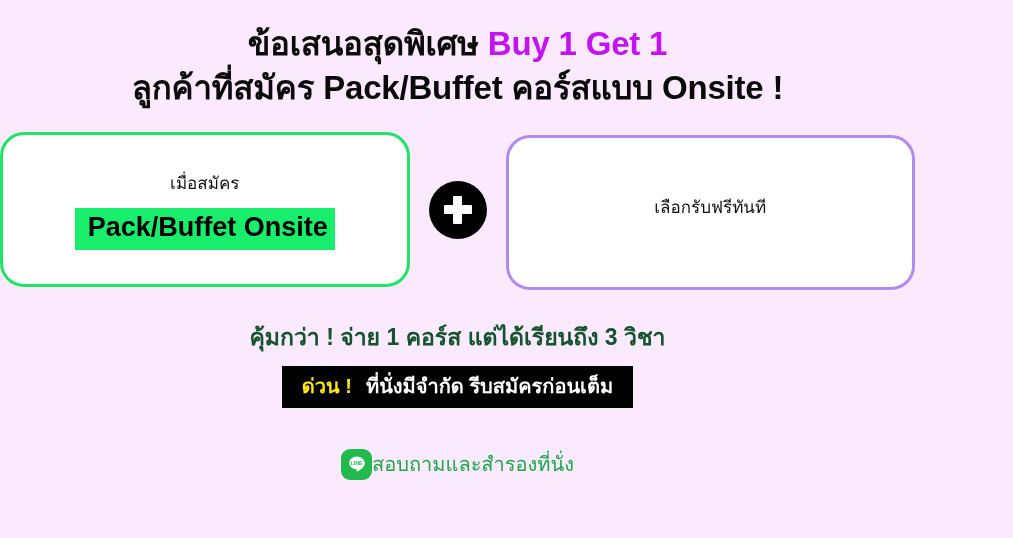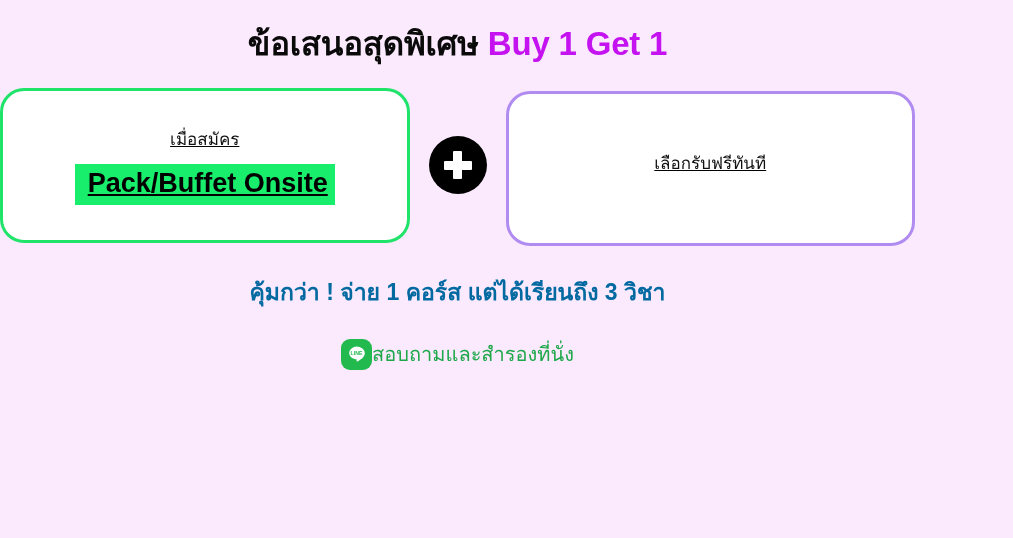--- a/index.html
+++ b/index.html
@@ -44,21 +44,20 @@
 
   
   .cards-row {
     margin-top: 22px;
     width: 100%;
     height: 158px;
     position: relative;
     display: flex;
     justify-content: center;
     align-items: center;
-    text-decoration: underline;
   }
 
   .offer-card {
     width: 418px;
     height: 155px;
     box-sizing: border-box;
     background: #ffffff;
     border-radius: 24px;
     display: flex;
     flex-direction: column;
@@ -113,21 +112,21 @@
     height: 28px;
     background: #ffffff;
     border-radius: 1px;
   }
 
   
   .value-line {
     margin-top: 30px;
     font-size: 23px;
     font-weight: bold;
-    color: #0369a1;
+    color: #14532d;
     text-align: center;
     white-space: nowrap;
   }
 
   
   .urgency-bar {
     margin-top: 11px;
     background: #000000;
     padding: 4px 20px 6px 20px;
     display: inline-flex;
@@ -141,23 +140,23 @@
     font-weight: bold;
   }
   .urgency-text {
     color: #ffffff;
     font-size: 20px;
     font-weight: bold;
   }
 
   
   .line-footer {
-    margin-top: 28px;
-    display: flex;
-    align-items: center;
+    margin-top: 40px;
+    display: flex;
+    align-items: flex-end;
   }
   .line-logo {
     width: 31px;
     height: 31px;
     background: #22b94f;
     border-radius: 9px;
     display: flex;
     align-items: center;
     justify-content: center;
     flex: 0 0 auto;
@@ -168,20 +167,21 @@
     white-space: nowrap;
   }
 </style>
 </head>
 <body>
 
 <div class="banner">
 
   <div class="headline">
     <div class="headline-line headline-line-1"><span>ข้อเสนอสุดพิเศษ </span><span class="accent-magenta">Buy 1 Get 1</span></div>
+    <div class="headline-line headline-line-2">ลูกค้าที่สมัคร Pack/Buffet คอร์สแบบ Onsite !</div>
   </div>
 
   <div class="cards-row">
 
     <div class="offer-card left">
       <div class="card-label">เมื่อสมัคร</div>
       <div class="card-title hl-green">Pack/Buffet Onsite</div>
     </div>
 
     <div class="plus-badge">
@@ -190,20 +190,24 @@
     </div>
 
     <div class="offer-card right">
       <div class="card-label">เลือกรับฟรีทันที</div>
     </div>
 
   </div>
 
   <div class="value-line">คุ้มกว่า ! จ่าย 1 คอร์ส แต่ได้เรียนถึง 3 วิชา</div>
 
+  <div class="urgency-bar">
+    <span class="urgency-accent">ด่วน !</span>
+    <span class="urgency-text">ที่นั่งมีจำกัด รีบสมัครก่อนเต็ม</span>
+  </div>
 
   <div class="line-footer">
     <span class="line-logo">
       <svg width="23" height="23" viewBox="0 0 23 23" aria-hidden="true">
         <path d="M11.5 3.6c4.6 0 8.3 2.95 8.3 6.6 0 1.46-.57 2.78-1.64 3.96-1.55 1.79-5.02 3.97-5.9 4.34-.86.36-.74-.23-.7-.44l.11-.7c.03-.2.06-.52-.02-.72-.09-.23-.45-.35-.72-.4C7.2 15.73 4.2 13.1 4.2 10.2c0-3.65 3.73-6.6 7.3-6.6z" fill="#ffffff"></path>
         <text x="11.5" y="11.6" font-family="'Liberation Sans', sans-serif" font-size="5.2" font-weight="bold" fill="#22b94f" text-anchor="middle">LINE</text>
       </svg>
     </span>
     <span class="line-footer-text">สอบถามและสำรองที่นั่ง</span>
   </div>

